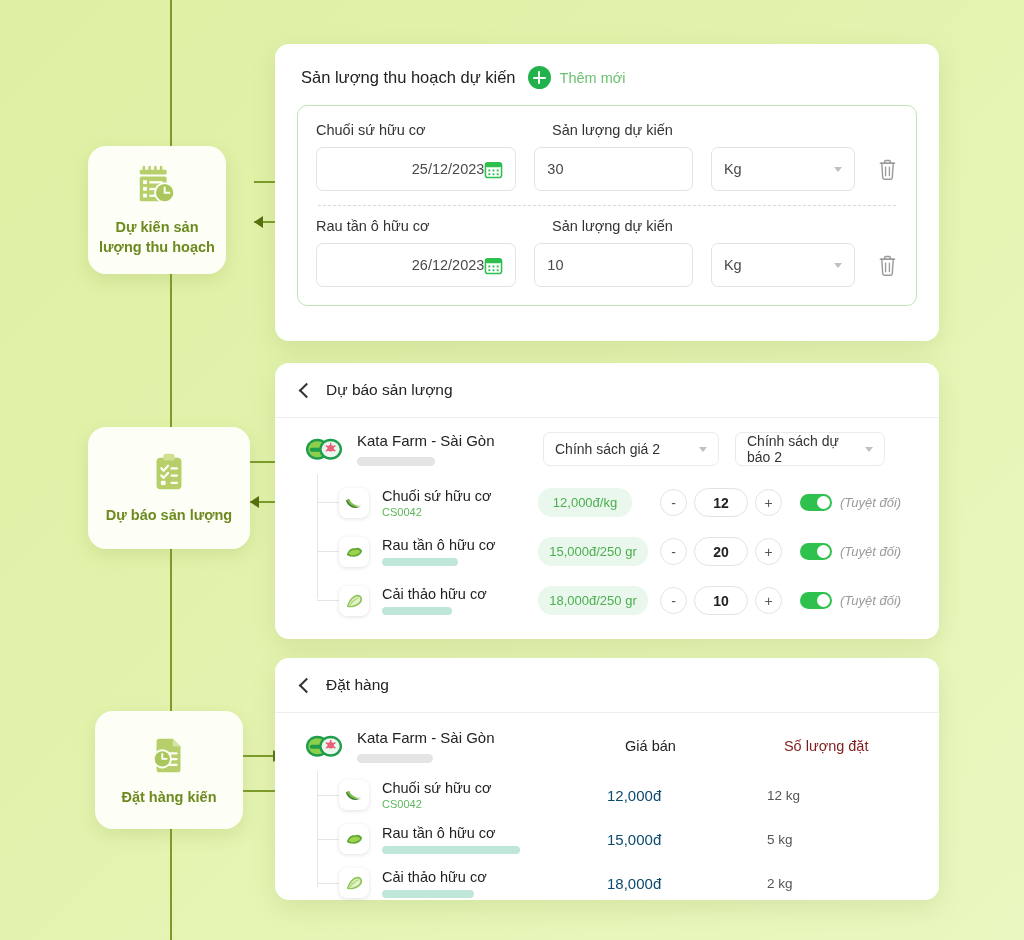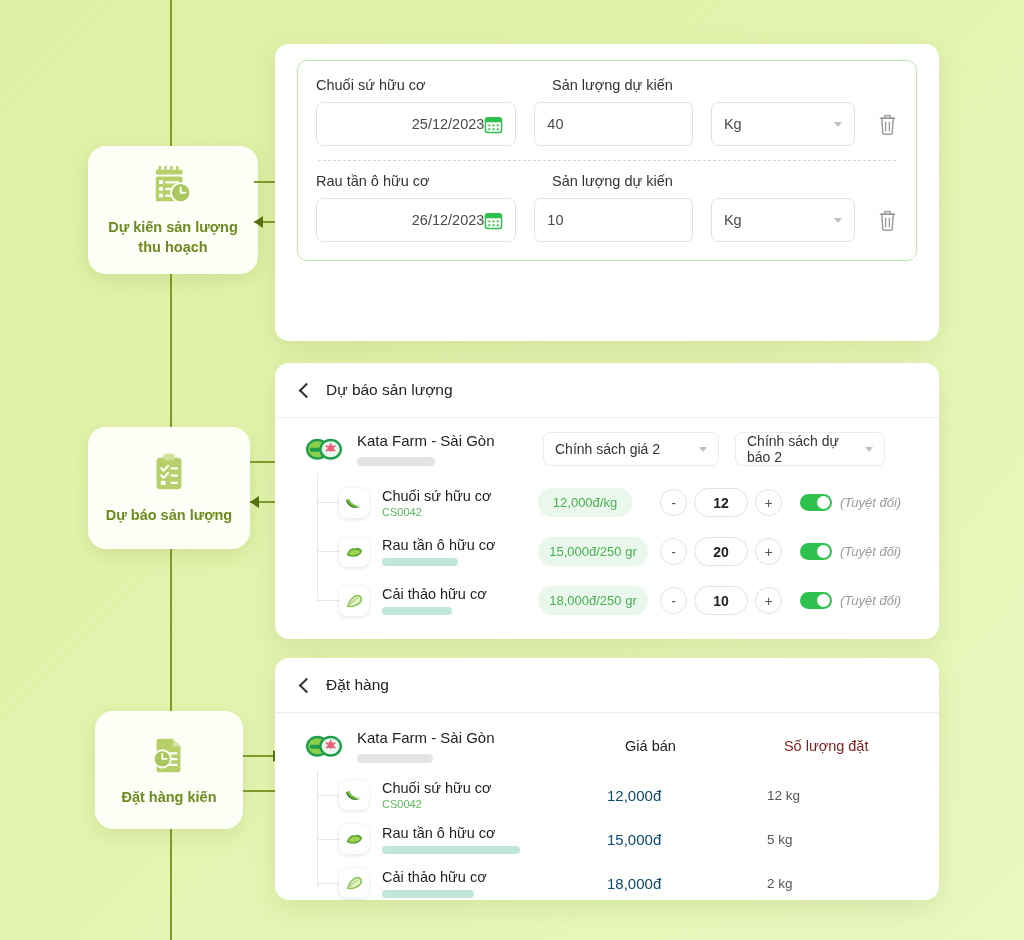--- a/index.html
+++ b/index.html
@@ -33,21 +33,21 @@
   .node-label {
     color: #6d8a1f;
     font-size: 14.5px;
     font-weight: 600;
     line-height: 1.35;
     margin-top: 10px;
   }
   .node-icon { width: 46px; height: 46px; }
   .node-icon svg { width: 100%; height: 100%; display: block; }
 
-  #node-1 { left: 88px; top: 146px; width: 170px; height: 128px; }
+  #node-1 { left: 88px; top: 146px; width: 138px; height: 128px; }
   #node-2 { left: 88px; top: 427px; width: 162px; height: 122px; }
   #node-3 { left: 95px; top: 711px; width: 148px; height: 118px; }
 
   
   .conn { position: absolute; }
   .conn-line { position: absolute; height: 2px; background: #7d9b2a; }
   .arrow-r, .arrow-l {
     position: absolute; width: 0; height: 0;
     border-top: 6px solid transparent;
     border-bottom: 6px solid transparent;
@@ -274,20 +274,27 @@
   <span class="node-label">Đặt hàng kiến</span>
 </div>
 
 <div class="conn" style="left:243px; top:740px; width:52px; height:60px;">
   <div class="conn-line" style="left:0; top:15px; width:32px;"></div>
   <div class="arrow-r" style="left:30px; top:10px;"></div>
   <div class="conn-line" style="left:0; top:50px; width:48px;"></div>
 </div>
 
 <div class="card" id="card-harvest">
+  <div class="harvest-head">
+    <span class="harvest-title">Sản lượng thu hoạch dự kiến</span>
+    <span class="add-new">
+      <span class="plus-icon"></span>
+      <span class="add-new-label">Thêm mới</span>
+    </span>
+  </div>
 
   <div class="harvest-box">
 
     <div class="h-row">
       <div class="h-labels">
         <span class="h-lab lab-date">Chuối sứ hữu cơ</span>
         <span class="h-lab lab-qty">Sản lượng dự kiến</span>
       </div>
       <div class="h-fields">
         <span class="field field-date">
@@ -298,21 +305,21 @@
               <rect x="1.5" y="3" width="17" height="4.6" rx="2" fill="#2fbf4f"></rect>
               <rect x="4.6" y="10" width="2" height="2" fill="#2fbf4f"></rect>
               <rect x="9" y="10" width="2" height="2" fill="#2fbf4f"></rect>
               <rect x="13.4" y="10" width="2" height="2" fill="#2fbf4f"></rect>
               <rect x="4.6" y="14" width="2" height="2" fill="#2fbf4f"></rect>
               <rect x="9" y="14" width="2" height="2" fill="#2fbf4f"></rect>
               <rect x="13.4" y="14" width="2" height="2" fill="#2fbf4f"></rect>
             </svg>
           </span>
         </span>
-        <span class="field field-qty">40</span>
+        <span class="field field-qty">30</span>
         <span class="field field-unit">
           <span>Kg</span>
           <span class="caret"></span>
         </span>
         <span class="trash">
           <svg width="21" height="23" viewBox="0 0 22 24">
             <path d="M3.5 5.5 h15 M8 5.5 v-2 a1 1 0 0 1 1 -1 h4 a1 1 0 0 1 1 1 v2" stroke="#9b9b9b" stroke-width="1.5" fill="none" stroke-linecap="round"></path>
             <path d="M5 5.5 h12 l-1 15 a2 2 0 0 1 -2 1.8 h-6 a2 2 0 0 1 -2 -1.8 z" stroke="#9b9b9b" stroke-width="1.5" fill="none"></path>
             <path d="M9 9.5 v9 M13 9.5 v9" stroke="#9b9b9b" stroke-width="1.4" stroke-linecap="round"></path>
           </svg>

